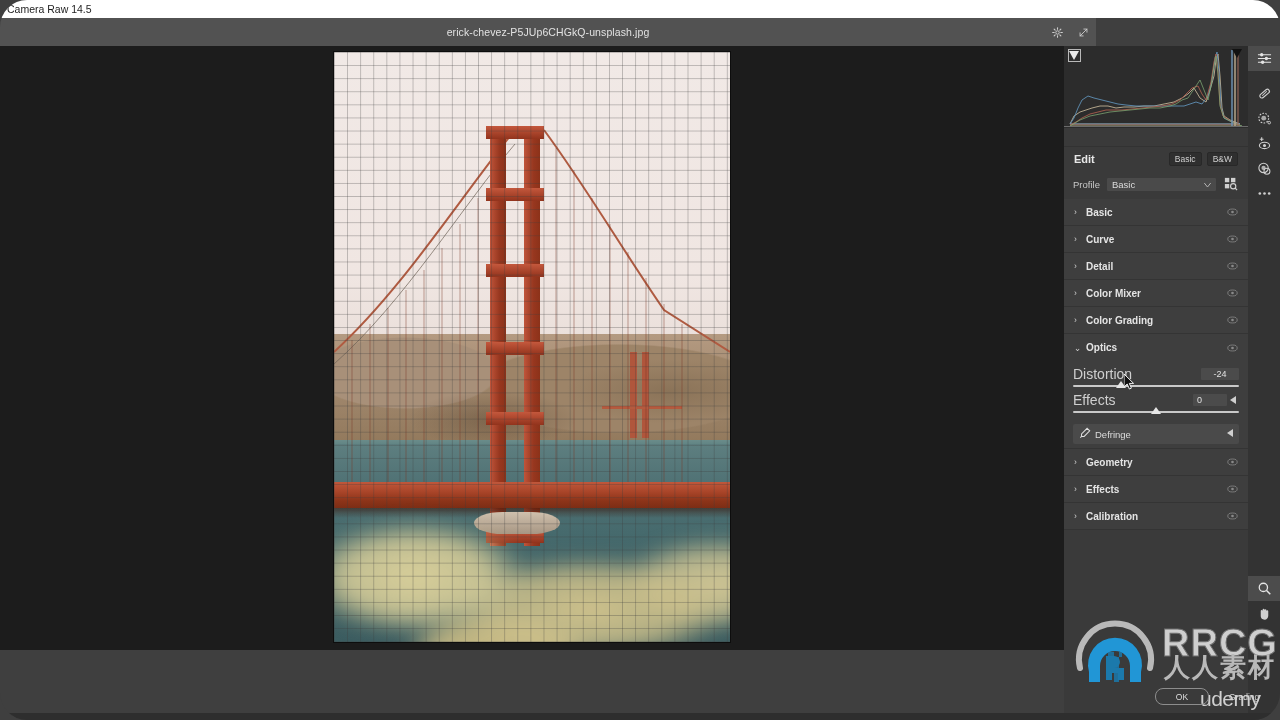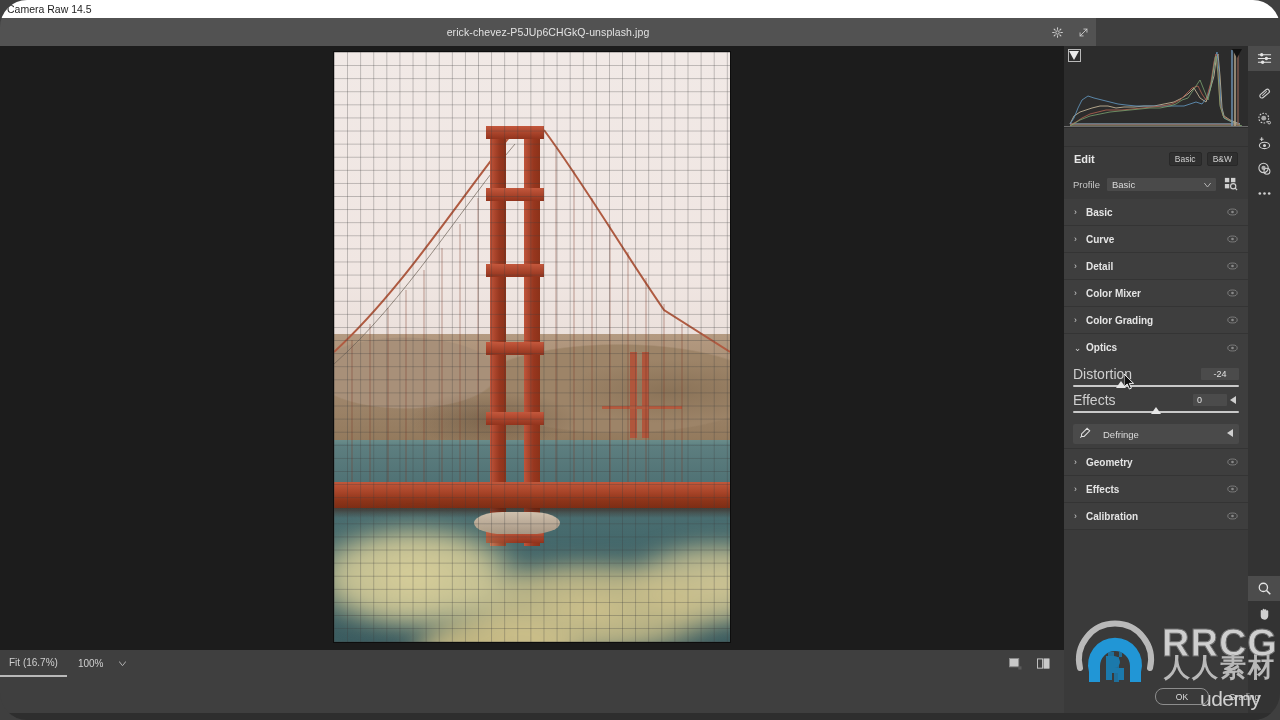--- a/index.html
+++ b/index.html
@@ -191,21 +191,21 @@
   .track{position:relative;height:10px;margin-top:1px;}
   .track:before{
     content:"";position:absolute;left:0;right:0;top:4px;height:2px;background:#c9c9c9;border-radius:1px;
   }
   .knob{
     position:absolute;top:0;width:0;height:0;
     border-left:5px solid transparent;border-right:5px solid transparent;border-bottom:7px solid #e6e6e6;
   }
   .defringe{
     margin-top:7px;height:20px;background:#4a4a4a;border-radius:2px;
-    display:flex;align-items:center;padding:0 6px;box-sizing:border-box;gap:12px;
+    display:flex;align-items:center;padding:0 6px;box-sizing:border-box;gap:4px;
   }
   .defringe .lbl{font-size:9.5px;color:#dcdcdc;}
   .defringe .tail{margin-left:auto;font-size:8px;color:#cfcfcf;}
 
   .cursor-arrow{position:absolute;left:1124px;top:374px;z-index:40;}
 
   
   .rail{
     position:absolute;left:1248px;top:46px;width:32px;height:674px;background:#333333;
   }
@@ -331,47 +331,20 @@
       </div>
 
       <div class="roadway" style="top:430px;"></div>
       <div class="road-shadow" style="top:456px;"></div>
       <div class="pier"></div>
       <div class="blur-fg"></div>
       <div class="gridoverlay"></div>
     </div>
   </div>
 
-  <div class="statusbar">
-    <div class="zoomfit">
-      <span>Fit (16.7%)</span>
-    </div>
-    <div class="zoomlevel">
-      <span>100%</span>
-    </div>
-    <div class="zoomcaret">
-      <svg width="7" height="5" viewBox="0 0 8 5">
-          <path d="M0,0 L4,5 L8,0" fill="none" stroke="#b4b4b4" stroke-width="1.1"></path>
-        </svg>
-    </div>
-    <div class="sb-right">
-      <div class="sb-icon">
-        <svg width="13" height="12" viewBox="0 0 14 13">
-          <rect x="0.5" y="0.5" width="10" height="9" fill="#c9c9c9" stroke="#8a8a8a"></rect>
-          <rect x="10" y="9" width="3.5" height="3.5" fill="#5a5a5a"></rect>
-        </svg>
-      </div>
-      <div class="sb-icon">
-        <svg width="13" height="12" viewBox="0 0 14 13">
-          <rect x="0.5" y="1" width="5.5" height="10" fill="none" stroke="#c9c9c9"></rect>
-          <rect x="7.5" y="1" width="5.5" height="10" fill="#c9c9c9" stroke="#c9c9c9"></rect>
-        </svg>
-      </div>
-    </div>
-  </div>
   <div class="belowbar"></div>
 
   <div class="rightpanel">
 
     <div class="histwrap">
       <svg class="hist-svg" width="184" height="82" viewBox="0 0 184 82">
         <path d="M6,78 L10,70 L16,66 L22,64 L28,62 L36,60 L44,60 L52,62 L60,61 L70,61 L80,60 L90,60 L100,58 L110,56 L118,52 L124,48 L130,42 L136,52 L142,56 L146,44 L150,30 L152,14 L154,8 L156,30 L158,62 L160,70 L166,74 L176,78 Z" fill="none" stroke="#c8b99a" stroke-width="1" opacity=".85"></path>
         <path d="M6,78 L10,72 L14,62 L18,54 L24,50 L30,52 L38,54 L46,56 L54,58 L62,59 L72,60 L82,60 L92,60 L102,60 L112,60 L120,60 L126,58 L132,56 L138,58 L144,50 L148,34 L151,12 L153,6 L155,26 L157,60 L160,72 L168,76 L176,78 Z" fill="none" stroke="#5e8fb5" stroke-width="1" opacity=".9"></path>
         <path d="M6,79 L12,76 L18,72 L26,68 L34,66 L42,64 L50,64 L58,64 L68,63 L78,62 L88,61 L98,60 L108,58 L116,54 L122,48 L128,42 L134,40 L138,48 L142,54 L147,36 L150,16 L152,8 L154,26 L156,58 L159,70 L168,76 L176,79 Z" fill="none" stroke="#a85d4e" stroke-width="1" opacity=".9"></path>
         <path d="M6,80 L16,74 L26,70 L36,68 L46,66 L56,65 L66,64 L76,63 L86,62 L96,62 L106,60 L112,58 L118,54 L124,52 L128,46 L132,40 L136,34 L140,44 L144,54 L147,40 L150,20 L152,10 L154,28 L156,60 L160,72 L170,77 L178,80 Z" fill="none" stroke="#7faa74" stroke-width="1" opacity=".75"></path>

